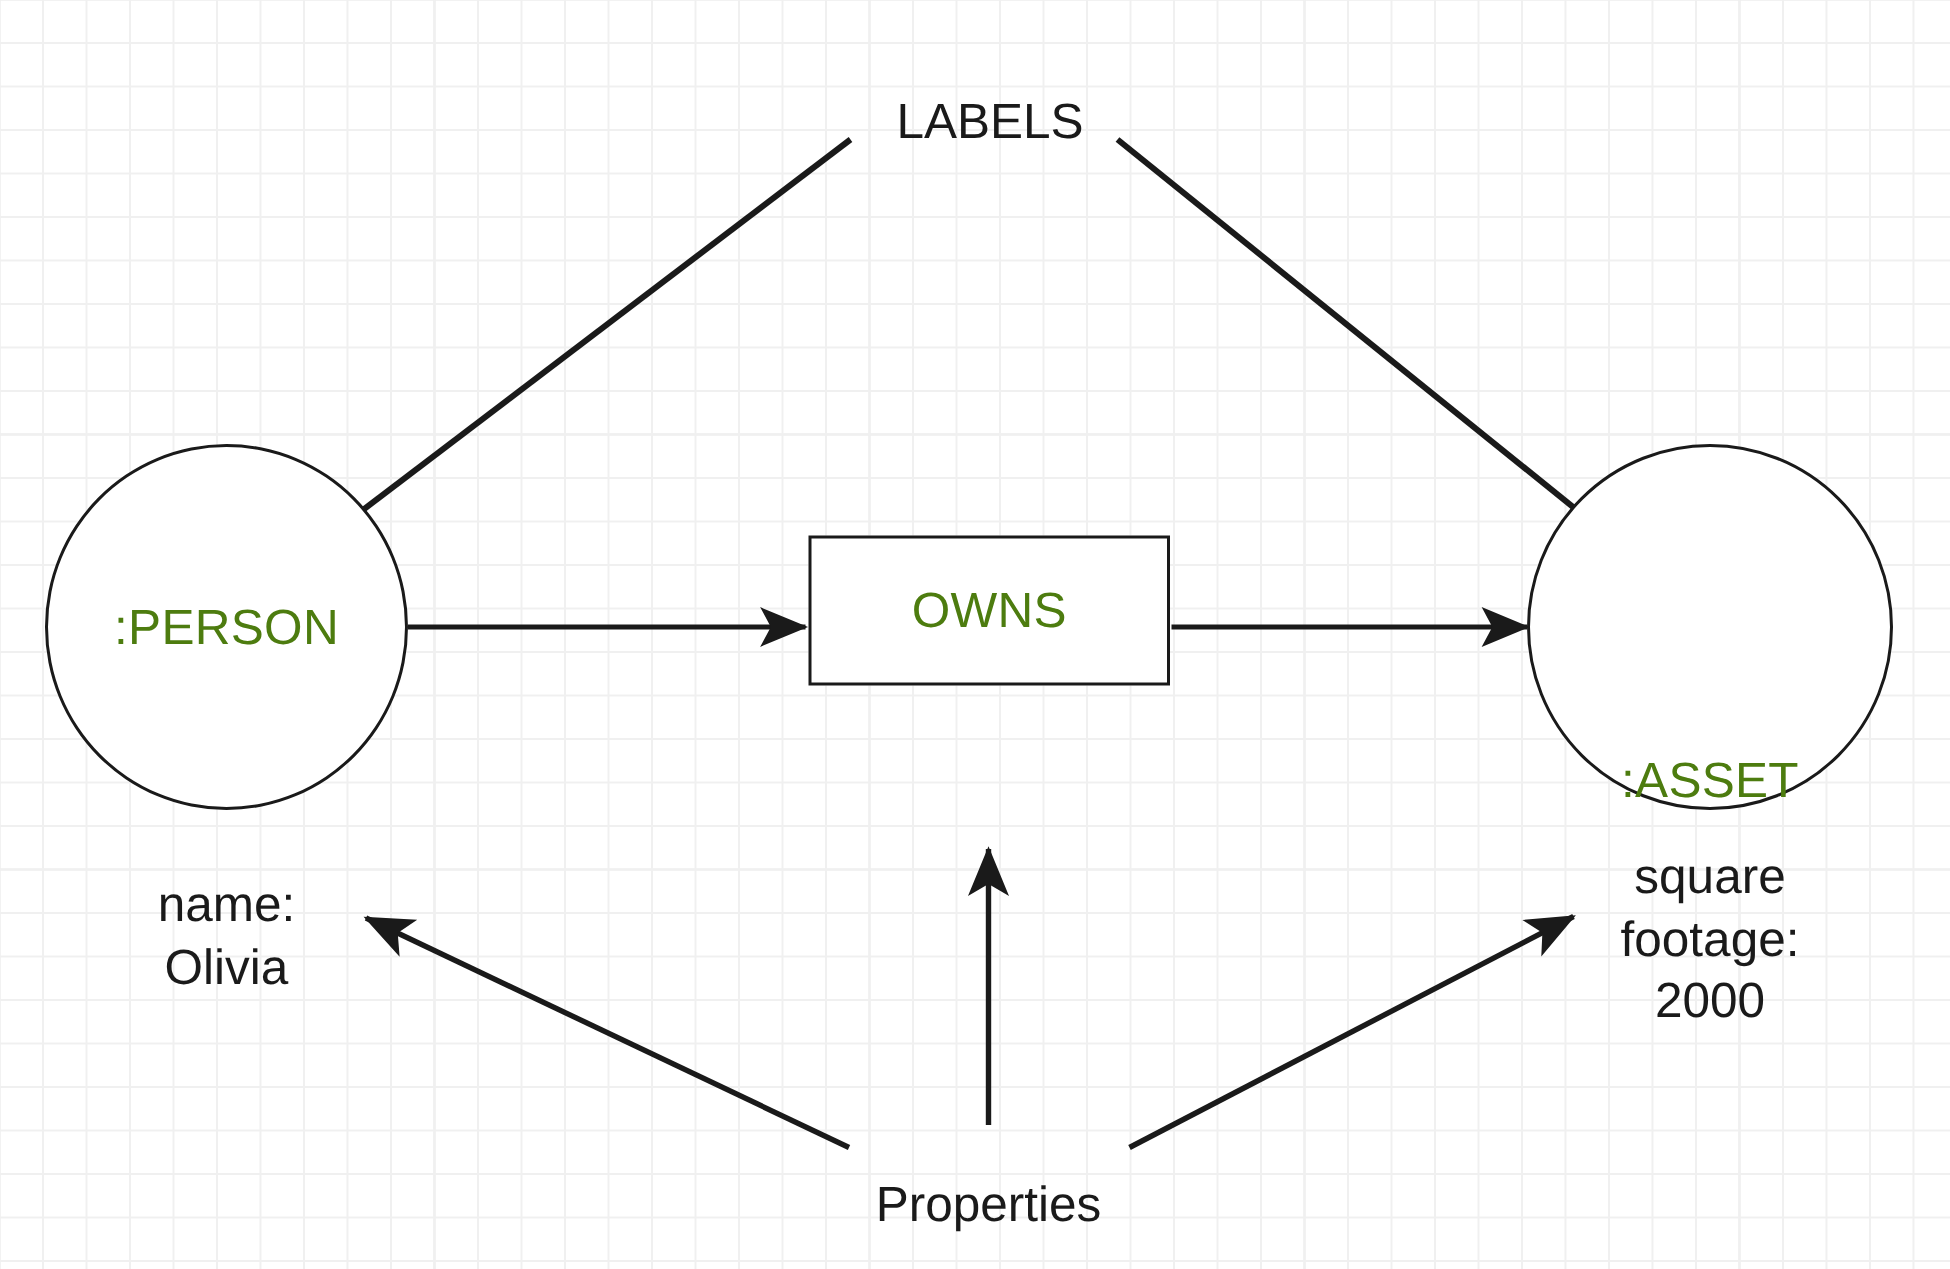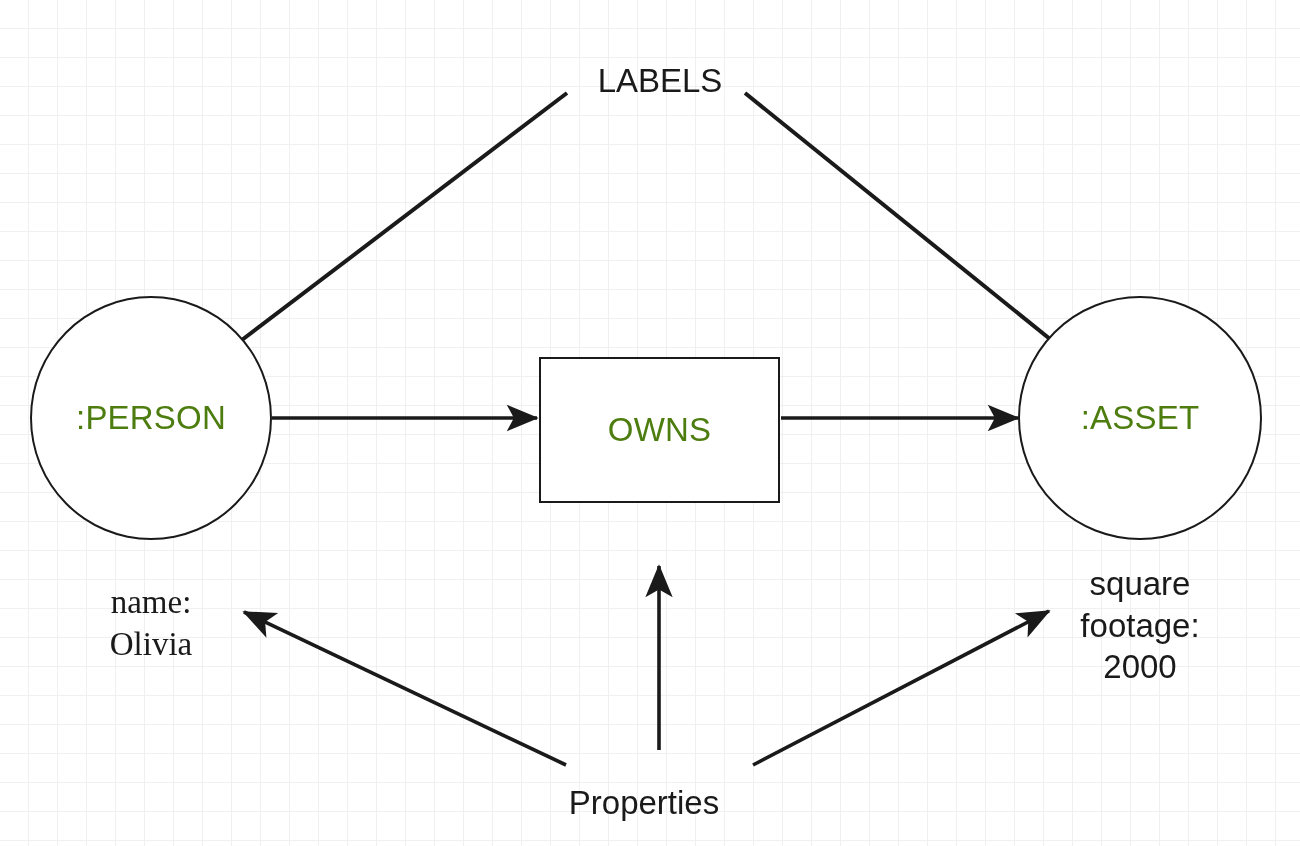--- a/index.html
+++ b/index.html
@@ -102,37 +102,37 @@
   </svg>
 
   <div class="float-text" style="left:585px; top:50px; width:150px;">
     <span class="ln">LABELS</span>
   </div>
 
   <div class="node-shape node-circle" style="left:30px; top:296px; width:242px; height:244px;">
     <span class="node-label">:PERSON</span>
   </div>
 
-  <div class="float-text" style="left:70px; top:572px; width:162px;font-family:Liberation Serif, serif;">
+  <div class="float-text" style="left:70px; top:572px; width:162px;">
     <span class="ln">name:</span>
     <span class="ln">Olivia</span>
   </div>
 
-  <div class="node-shape" style="left:539px; top:357px; width:241px; height:146px;">
+  <div class="node-shape" style="left:539px; top:357px; width:241px; height:100px;">
     <span class="node-label">OWNS</span>
   </div>
 
 
-  <div class="node-shape node-circle" style="left:1018px; top:296px; width:244px; height:244px;">
+  <div class="node-shape node-circle" style="left:1018px; top:296px; width:244px; height:244px;align-items:flex-end;">
     <span class="node-label">:ASSET</span>
   </div>
 
   <div class="float-text" style="left:1058px; top:553px; width:164px;">
     <span class="ln">square</span>
     <span class="ln">footage:</span>
     <span class="ln">2000</span>
   </div>
 
-  <div class="float-text" style="left:544px; top:772px; width:200px;">
+  <div class="float-text" style="left:559px; top:772px; width:200px;">
     <span class="ln">Properties</span>
   </div>
 
 </div>
 
 </body></html>

